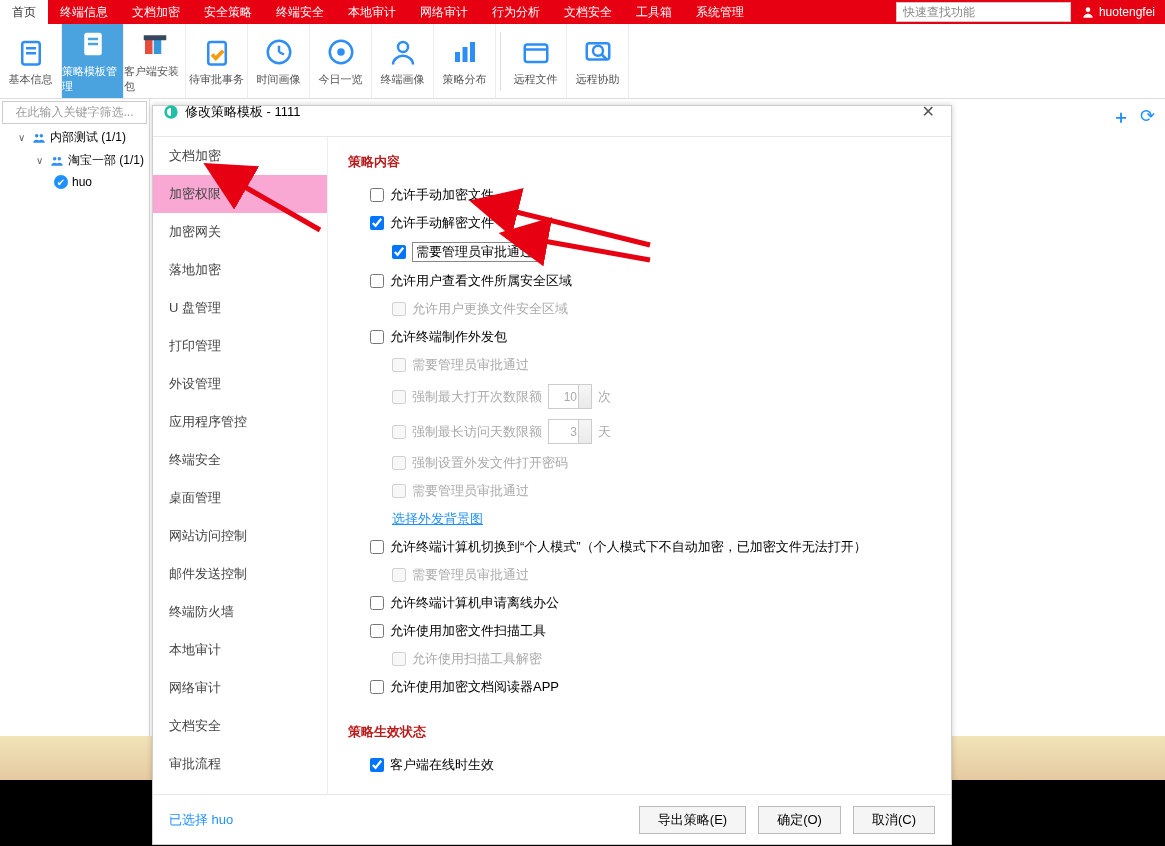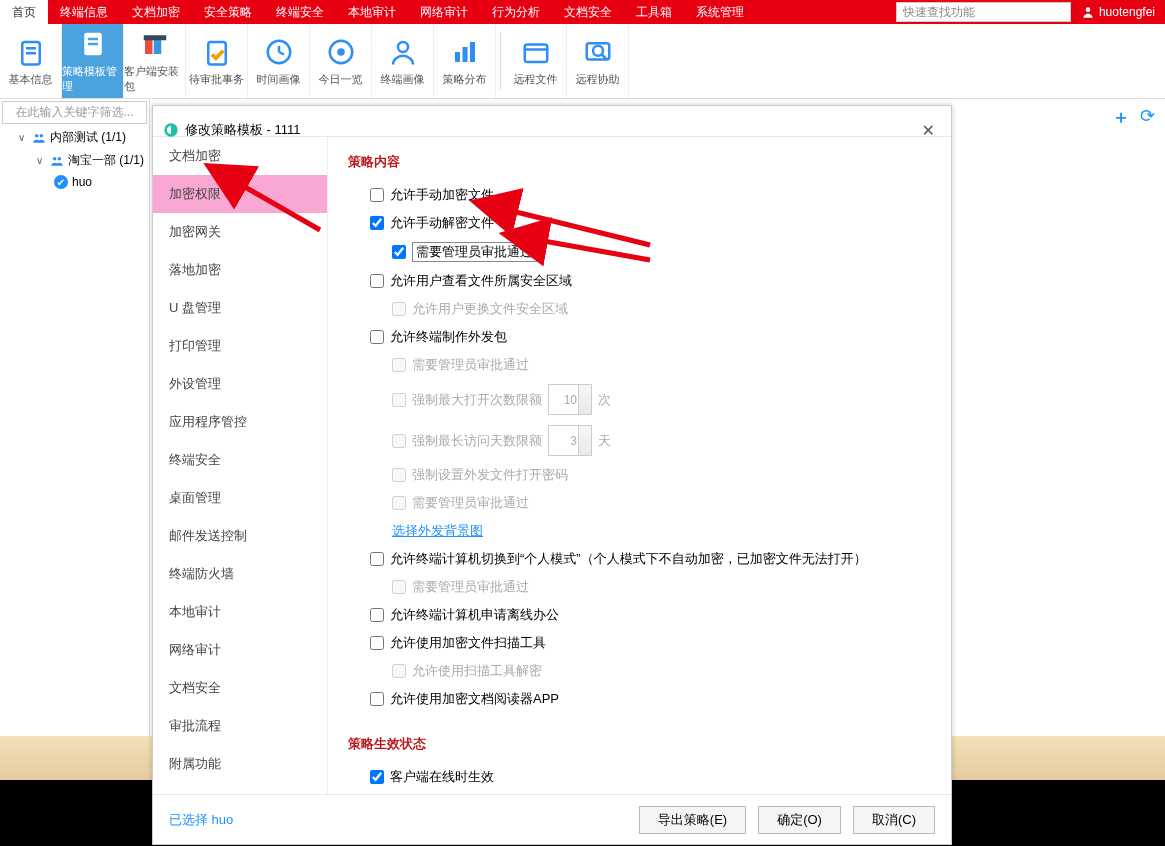--- a/index.html
+++ b/index.html
@@ -30,35 +30,35 @@
 .tree-indent1 { padding-left: 18px; }
 .tree-indent2 { padding-left: 36px; }
 .tree-indent3 { padding-left: 54px; }
 .tree-toggle { font-size: 10px; color: #666; width: 10px; }
 .tree-badge { width:14px; height:14px; background:#1e90ff; border-radius:50%; display:flex; align-items:center; justify-content:center; color:#fff; font-size:10px;}
 .right-pane { flex:1; background:#fff; position:relative;}
 .right-toolbar { position:absolute; top:6px; right:10px; display:flex; gap:10px; color:#1e90ff; font-size:18px;}
 
 
 .modal { position: absolute; left: 152px; top: 105px; width: 800px; height: 740px; background: #fff; border: 1px solid #ccc; box-shadow: 0 0 6px rgba(0,0,0,.2); z-index: 50; display: flex; flex-direction: column; }
-.modal-titlebar { height: 30px; display: flex; align-items: flex-start; justify-content: space-between; padding: 15px 10px; border-bottom: 1px solid #e8e8e8; font-size: 13px; }
+.modal-titlebar { height: 30px; display: flex; align-items: flex-end; justify-content: space-between; padding: 15px 10px; border-bottom: 1px solid #e8e8e8; font-size: 13px; }
 .modal-title-left { display: flex; align-items: center; gap: 6px; }
 .modal-close { font-size: 16px; color: #555; cursor: pointer; padding: 0 6px; }
 .modal-body { flex: 1; display: flex; overflow: hidden; }
 .modal-sidebar { width: 175px; border-right: 1px solid #eee; overflow-y: auto; }
 .side-item { padding: 10px 16px; font-size: 13px; color: #444; cursor: pointer; }
 .side-item.selected { background: #f9a8d4; }
 .modal-content { flex: 1; overflow-y: auto; padding: 12px 20px; font-size: 13px; position: relative; }
 .section-title { color: #b91c1c; font-size: 13px; margin: 4px 0 10px; font-weight: bold; }
 .opt-row { display: flex; align-items: center; gap: 6px; padding: 5px 0; }
 .opt-row input[type=checkbox] { width: 14px; height: 14px; }
 .opt-row.disabled { color: #aaa; }
 .indent-lv1 { padding-left: 22px; }
 .indent-lv2 { padding-left: 44px; }
-.numbox { width: 44px; height: 31px; border: 1px solid #ccc; text-align: center; padding-right: 14px; position: relative; font-size:12px; display:inline-flex; align-items:center; justify-content:flex-end; }
+.numbox { width: 44px; height: 25px; border: 1px solid #ccc; text-align: center; padding-right: 14px; position: relative; font-size:12px; display:inline-flex; align-items:center; justify-content:flex-end; }
 .numbox::after { content:""; position:absolute; right:0; top:0; width:12px; height:100%; border-left:1px solid #ccc; background:linear-gradient(#f6f6f6,#eaeaea);}
 .linklike { color: #1e90ff; text-decoration: underline; cursor: pointer; }
 .boxed-label { border: 1px solid #888; padding: 0 3px; }
 
 .modal-footer { height: 50px; border-top: 1px solid #e8e8e8; display: flex; align-items: center; justify-content: space-between; padding: 0 16px; font-size: 13px; }
 .footer-buttons { display: flex; gap: 12px; }
 .btn { border: 1px solid #bbb; background: #f5f5f5; padding: 4px 18px; font-size: 13px; cursor: pointer; }
 .selected-label { color: #1e90ff; }
 
 
@@ -271,20 +271,21 @@
         <div class="side-item">文档加密</div>
         <div class="side-item selected">加密权限</div>
         <div class="side-item">加密网关</div>
         <div class="side-item">落地加密</div>
         <div class="side-item">U 盘管理</div>
         <div class="side-item">打印管理</div>
         <div class="side-item">外设管理</div>
         <div class="side-item">应用程序管控</div>
         <div class="side-item">终端安全</div>
         <div class="side-item">桌面管理</div>
+        <div class="side-item">网站访问控制</div>
         <div class="side-item">邮件发送控制</div>
         <div class="side-item">终端防火墙</div>
         <div class="side-item">本地审计</div>
         <div class="side-item">网络审计</div>
         <div class="side-item">文档安全</div>
         <div class="side-item">审批流程</div>
         <div class="side-item">附属功能</div>
       </div>
     <div class="modal-content">
       <div class="section-title">策略内容</div>

